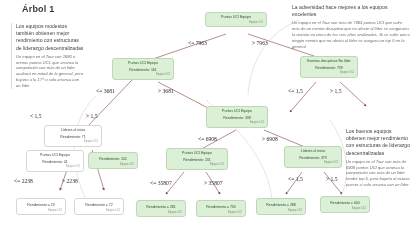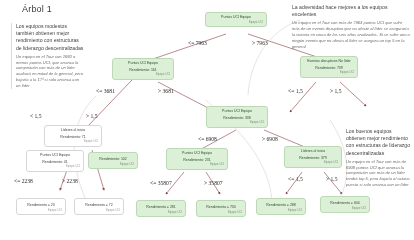--- a/index.html
+++ b/index.html
@@ -8,21 +8,21 @@
     background:#ffffff;
     font-family:"Liberation Sans", sans-serif;
     overflow:hidden;
     position:relative;
   }
   #stage{position:absolute;left:0;top:0;width:414px;height:231px;}
   svg#edges{position:absolute;left:0;top:0;width:414px;height:231px;pointer-events:none;}
 
   .title{
     position:absolute;left:22px;top:4px;
-    font-size:9px;color:#3a3a3a;font-weight:400;
+    font-size:9px;color:#3a3a3a;font-weight:700;
     letter-spacing:.2px;
     text-align:center;
   }
 
   .annot{position:absolute;color:#4a4a4a;}
   .annot .head{font-size:5.1px;line-height:7.2px;color:#3f3f3f;}
   .annot .sub{font-size:4.1px;line-height:5.8px;font-style:italic;color:#6b6b6b;margin-top:2px;}
 
   #annot-left{
     left:11px;top:23px;width:68px;

